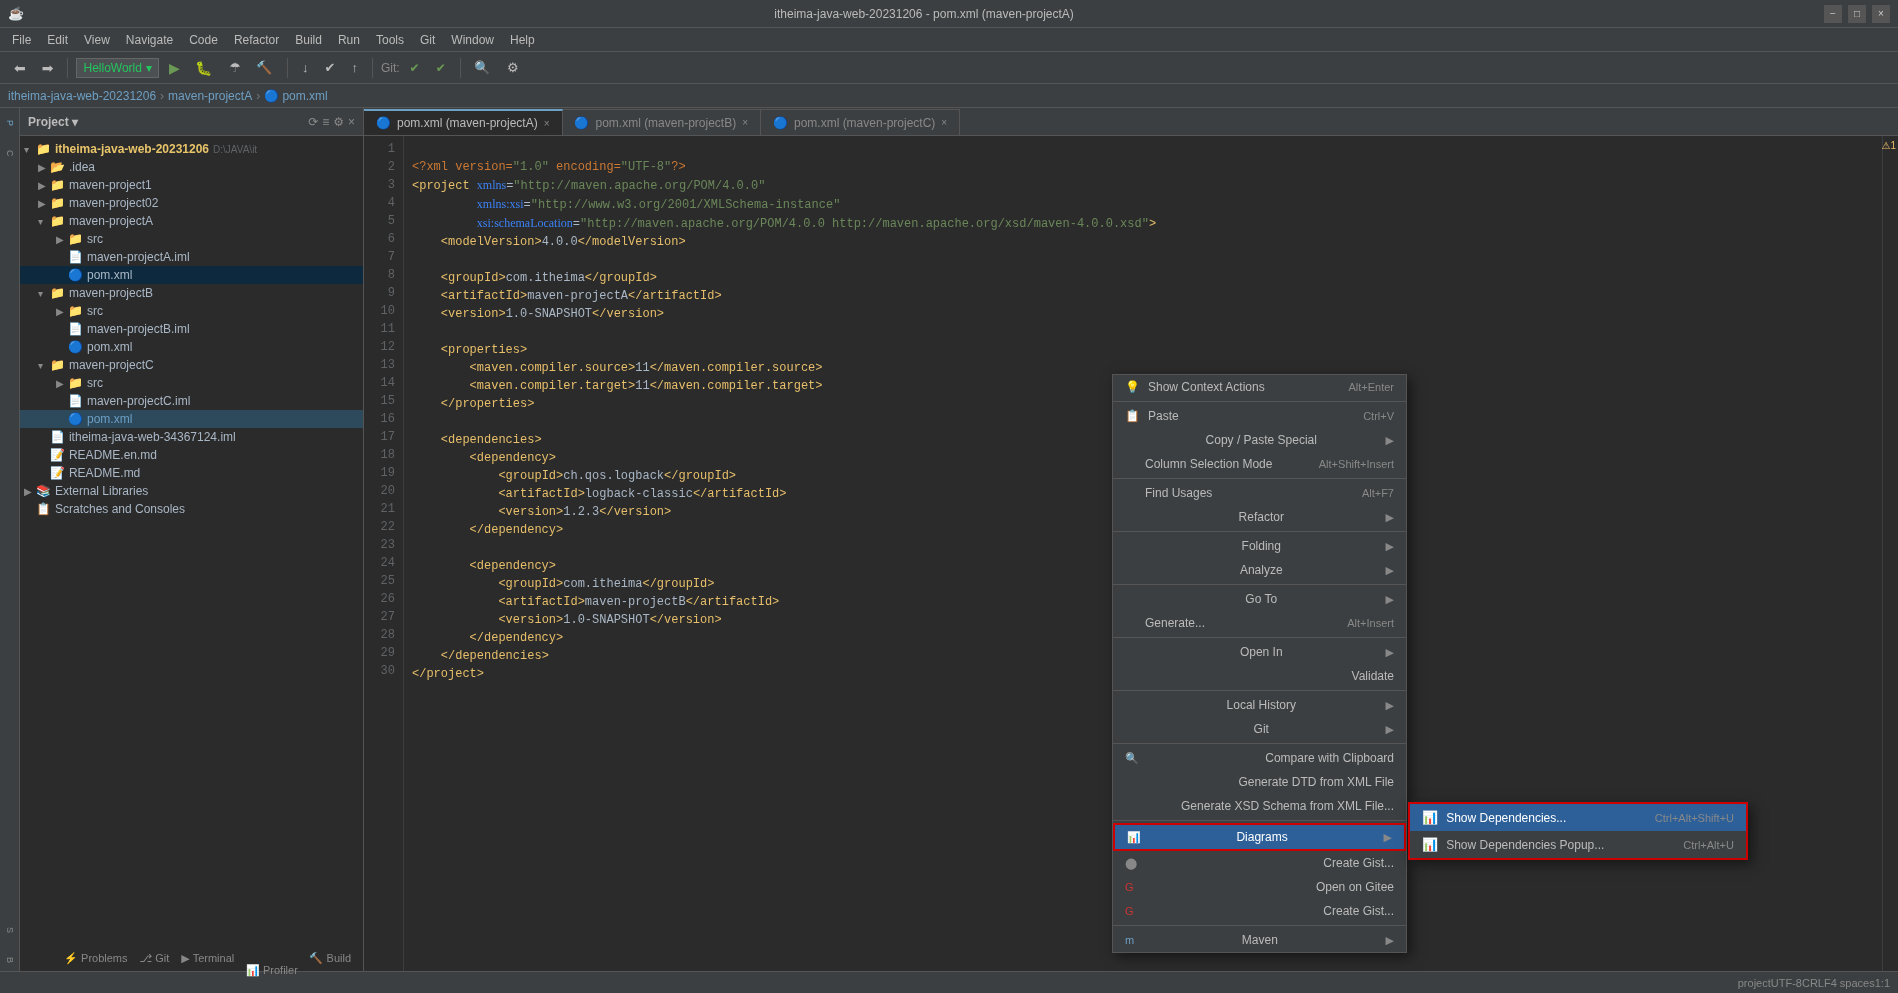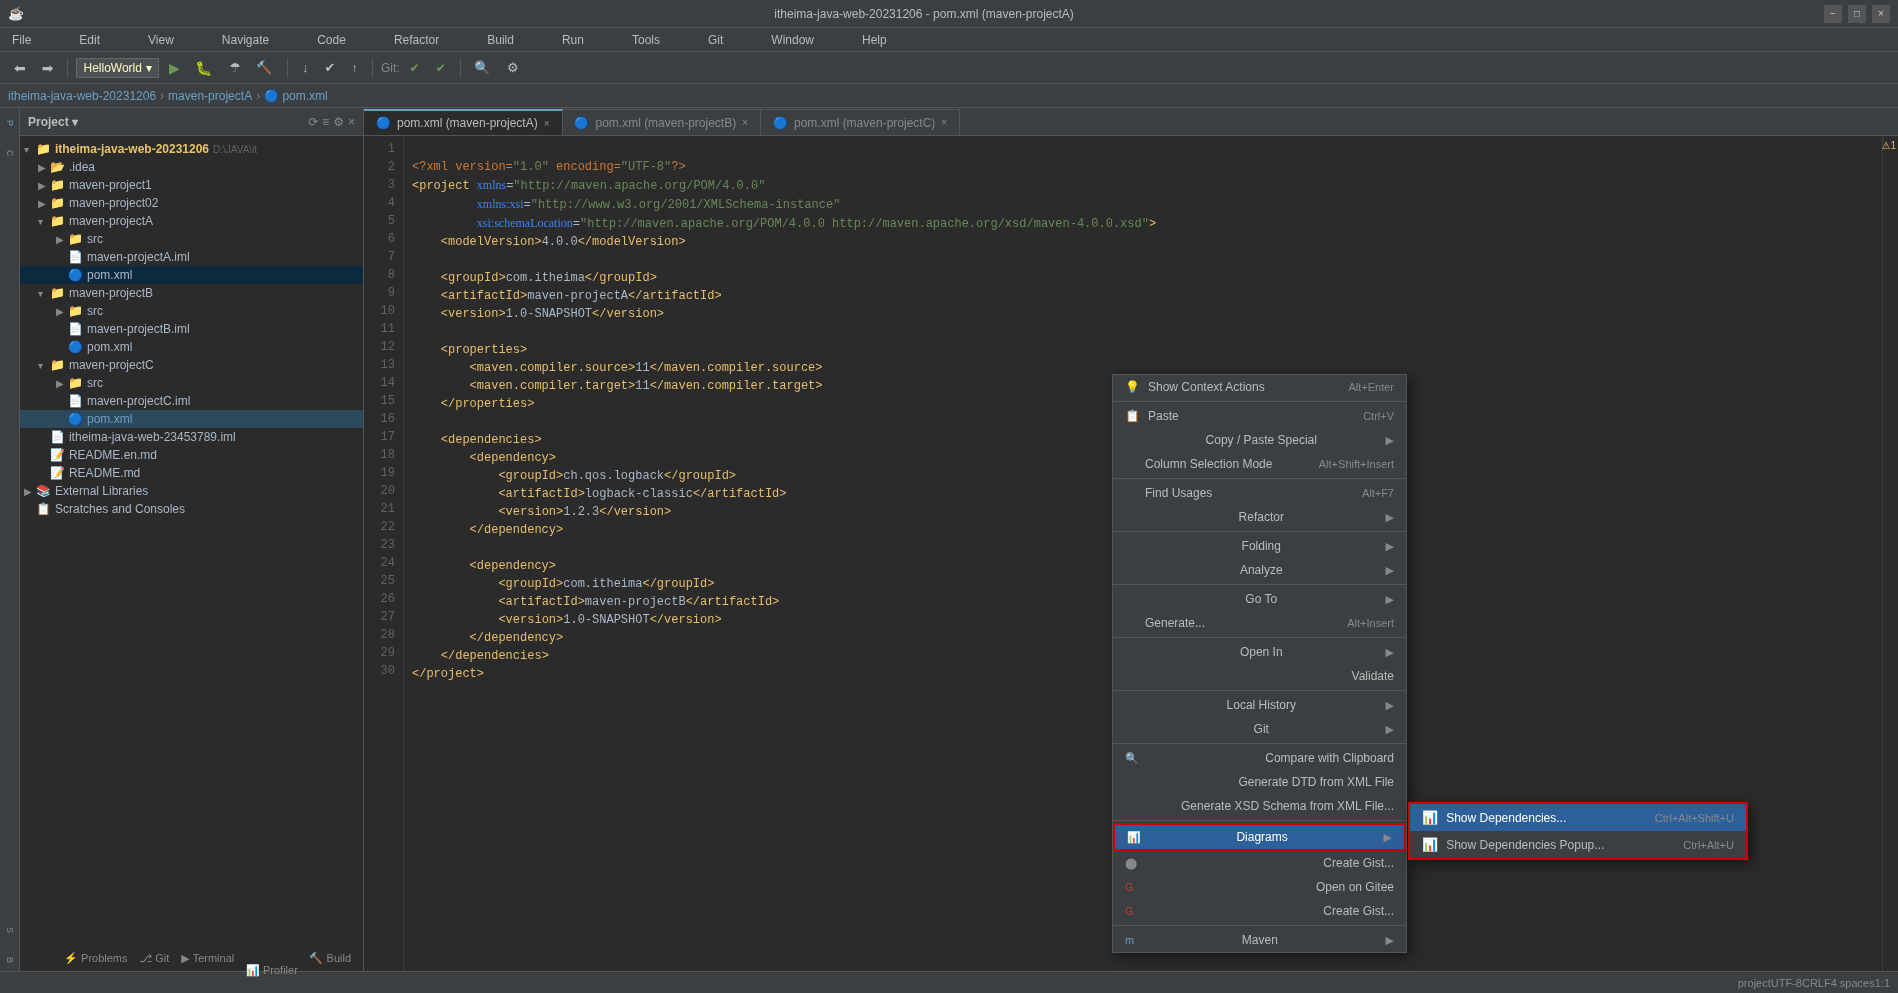--- a/index.html
+++ b/index.html
@@ -6,28 +6,28 @@
     body { font-family: 'Segoe UI', Arial, sans-serif; font-size: 12px; background: #2b2b2b; color: #a9b7c6; width: 1898px; height: 993px; overflow: hidden; }
 
     
     #title-bar { height: 28px; background: #3c3f41; display: flex; align-items: center; justify-content: space-between; padding: 0 8px; border-bottom: 1px solid #555; }
     #title-bar .title-left { display: flex; align-items: center; gap: 8px; }
     #title-bar .title-center { color: #bbb; font-size: 12px; }
     #title-bar .title-right { display: flex; align-items: center; gap: 6px; }
     .win-btn { width: 18px; height: 18px; background: #555; border: none; color: #ccc; cursor: pointer; font-size: 10px; display: flex; align-items: center; justify-content: center; }
 
     
-    #menu-bar { height: 24px; background: #3c3f41; display: flex; align-items: center; padding: 0 4px; border-bottom: 1px solid #555; gap: 32px; }
+    #menu-bar { height: 24px; background: #3c3f41; display: flex; align-items: center; padding: 0 4px; border-bottom: 1px solid #555; }
     .menu-item { padding: 2px 8px; color: #bbb; cursor: pointer; font-size: 12px; }
 
     
     #toolbar { height: 32px; background: #3c3f41; display: flex; align-items: center; padding: 0 8px; gap: 4px; border-bottom: 1px solid #555; }
     .tb-btn { padding: 2px 6px; background: transparent; border: none; color: #bbb; cursor: pointer; font-size: 12px; display: flex; align-items: center; }
     .tb-separator { width: 1px; height: 20px; background: #555; margin: 0 4px; }
-    .tb-dropdown { background: #4c5052; border: 1px solid #666; color: #fef9c3; padding: 2px 6px; font-size: 12px; cursor: pointer; display: flex; align-items: center; gap: 4px; }
+    .tb-dropdown { background: #4c5052; border: 1px solid #666; color: #22c55e; padding: 2px 6px; font-size: 12px; cursor: pointer; display: flex; align-items: center; gap: 4px; }
 
     
     #breadcrumb { height: 24px; background: #3c3f41; display: flex; align-items: center; padding: 0 8px; gap: 4px; border-bottom: 1px solid #555; font-size: 12px; color: #8888cc; }
     #breadcrumb .sep { color: #777; }
 
     
     #main { display: flex; height: calc(993px - 28px - 24px - 32px - 24px - 22px); }
 
     
     #project-panel { width: 344px; background: #2b2b2b; border-right: 1px solid #555; display: flex; flex-direction: column; }
@@ -277,21 +277,21 @@
 
         <div class="tree-item" style="padding-left:36px;background:#2d4a5c;">
           <span class="arrow" style="visibility:hidden;">▶</span>
           <span class="icon file-icon-xml">🔵</span>
           <span style="color:#6d9fc4;">pom.xml</span>
         </div>
 
         <div class="tree-item" style="padding-left:18px;">
           <span class="arrow" style="visibility:hidden;">▶</span>
           <span class="icon file-icon-iml">📄</span>
-          <span>itheima-java-web-23453789.iml</span>
+          <span>itheima-java-web-34367124.iml</span>
         </div>
 
         <div class="tree-item" style="padding-left:18px;">
           <span class="arrow" style="visibility:hidden;">▶</span>
           <span class="icon file-icon-md">📝</span>
           <span>README.en.md</span>
         </div>
 
         <div class="tree-item" style="padding-left:18px;">
           <span class="arrow" style="visibility:hidden;">▶</span>

